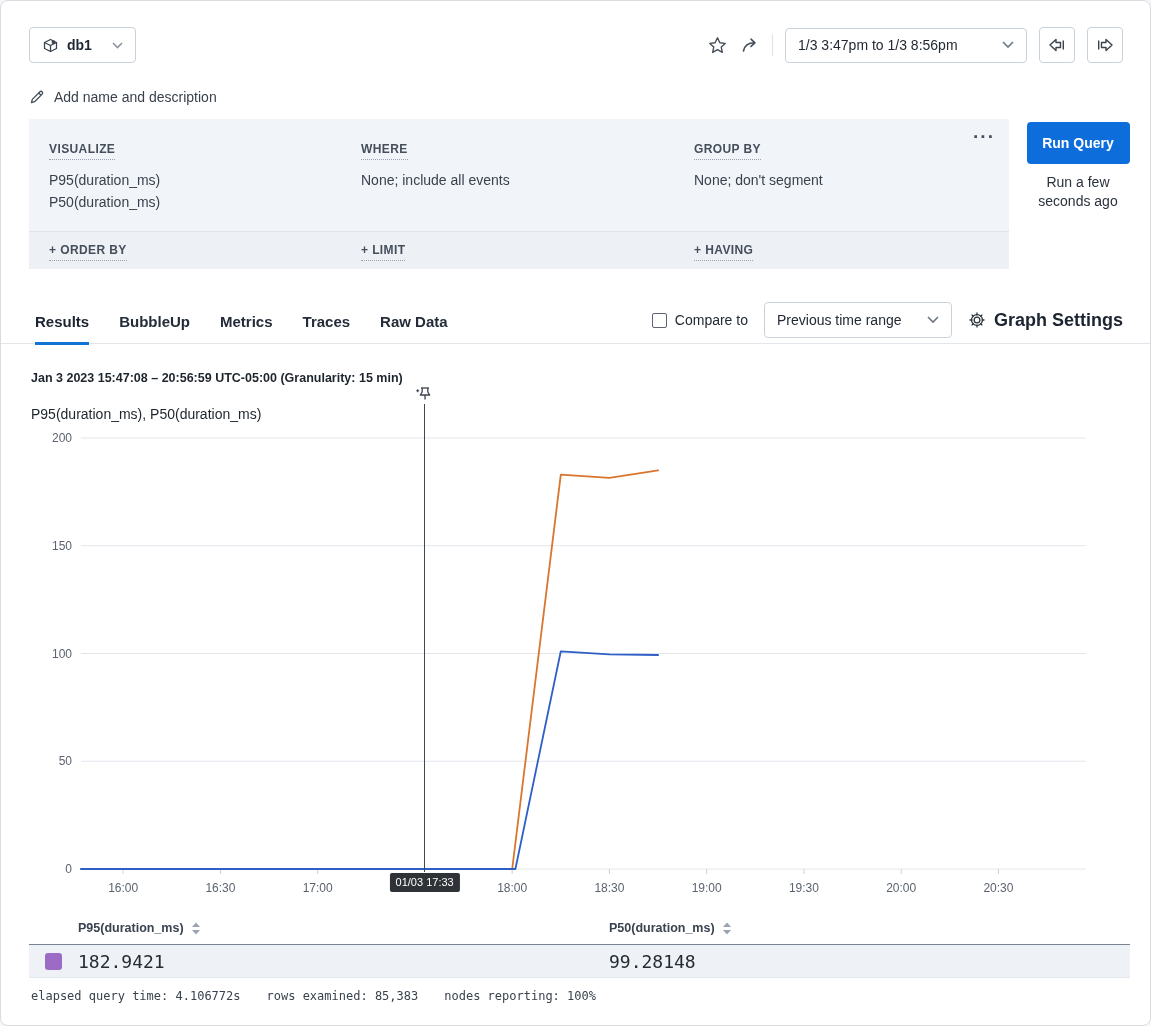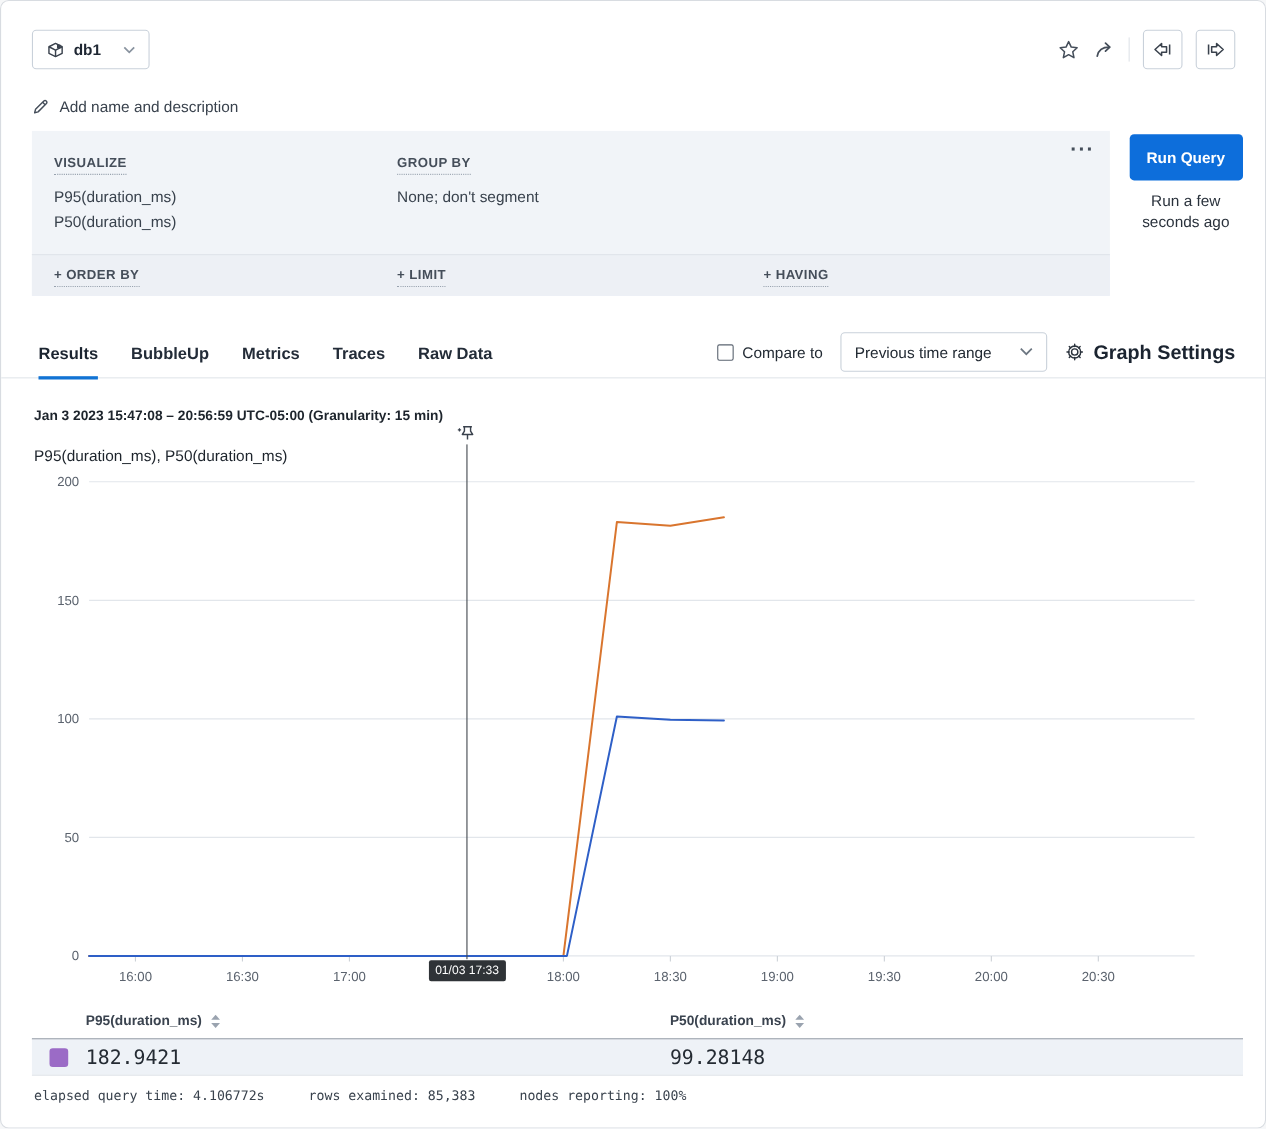--- a/index.html
+++ b/index.html
@@ -57,21 +57,21 @@
   
   .summary { position:absolute; top:920px; left:28px; width:1101px; }
   .sum-header { display:grid; grid-template-columns:580px 1fr; padding-bottom:9px; border-bottom:1px solid #7a8391; }
   .sum-header .cell { display:flex; align-items:center; gap:7px; font-size:12.5px; font-weight:bold; color:#3a434f; }
   .sum-header .cell.first { padding-left:49px; }
   .sum-row { display:grid; grid-template-columns:580px 1fr; align-items:center; height:33px; background:#eef2f7; border-bottom:1px solid #e4e8ec; }
   .sum-row .cell { font-family:"DejaVu Sans Mono",monospace; font-size:18px; color:#242b33; }
   .sum-row .cell.first { display:flex; align-items:center; padding-left:16px; }
   .swatch { width:17px; height:17px; border-radius:3px; margin-right:16px; }
   
-  .status-bar { position:absolute; top:988px; left:30px; display:flex; gap:40px; font-family:"DejaVu Sans Mono",monospace; font-size:12px; color:#39424d; }
+  .status-bar { position:absolute; top:988px; left:30px; display:flex; gap:26px; font-family:"DejaVu Sans Mono",monospace; font-size:12px; color:#39424d; }
   svg.inline { display:block; }
 </style>
 </head>
 <body>
 
 <div class="page">
 
   <div class="topbar">
     <button class="dataset-btn">
       <span>
@@ -95,20 +95,28 @@
           <path d="M12 3.2 L14.7 8.9 L20.8 9.6 L16.3 13.8 L17.5 19.9 L12 16.8 L6.5 19.9 L7.7 13.8 L3.2 9.6 L9.3 8.9 Z"></path>
         </svg>
       </button>
       <button class="icon-btn">
         <svg class="inline" width="20" height="20" viewBox="0 0 20 20" fill="none" stroke="#454e5a" stroke-width="1.6" stroke-linecap="round" stroke-linejoin="round">
           <path d="M3.5 16 C4.5 10.5 8.5 7.8 14.5 7.8"></path>
           <path d="M11 4.2 L14.9 7.8 L11 11.4"></path>
         </svg>
       </button>
       <div class="vdivider"></div>
+      <div class="time-select">
+        <span class="label">1/3 3:47pm to 1/3 8:56pm</span>
+        <span>
+          <svg class="inline" width="12" height="8" viewBox="0 0 12 8" fill="none" stroke="#6d7782" stroke-width="1.6">
+              <path d="M1 1 L6 6 L11 1"></path>
+            </svg>
+        </span>
+      </div>
       <button class="nav-btn">
         <span>
           <svg class="inline" width="20" height="20" viewBox="0 0 20 20" fill="none" stroke="#3a424d" stroke-width="1.4" stroke-linejoin="round">
             <path d="M3 10 L9 4.5 L9 7.5 L13.5 7.5 L13.5 12.5 L9 12.5 L9 15.5 Z"></path>
             <line x1="16.3" y1="5.5" x2="16.3" y2="14.5"></line>
           </svg>
         </span>
       </button>
       <button class="nav-btn">
         <span>
@@ -132,20 +140,24 @@
   </div>
 
   <div class="query-panel">
     <div class="qp-top">
       <div>
         <span class="qp-label">VISUALIZE</span>
         <div class="qp-values">
           <div>P95(duration_ms)</div>
           <div>P50(duration_ms)</div>
         </div>
+      </div>
+      <div>
+        <span class="qp-label">WHERE</span>
+        <div class="qp-values">None; include all events</div>
       </div>
       <div>
         <span class="qp-label">GROUP BY</span>
         <div class="qp-values">None; don't segment</div>
       </div>
       <div class="qp-ellipsis">···</div>
     </div>
     <div class="qp-bottom">
       <div><span class="qp-link">+ ORDER BY</span></div>
       <div><span class="qp-link">+ LIMIT</span></div>

